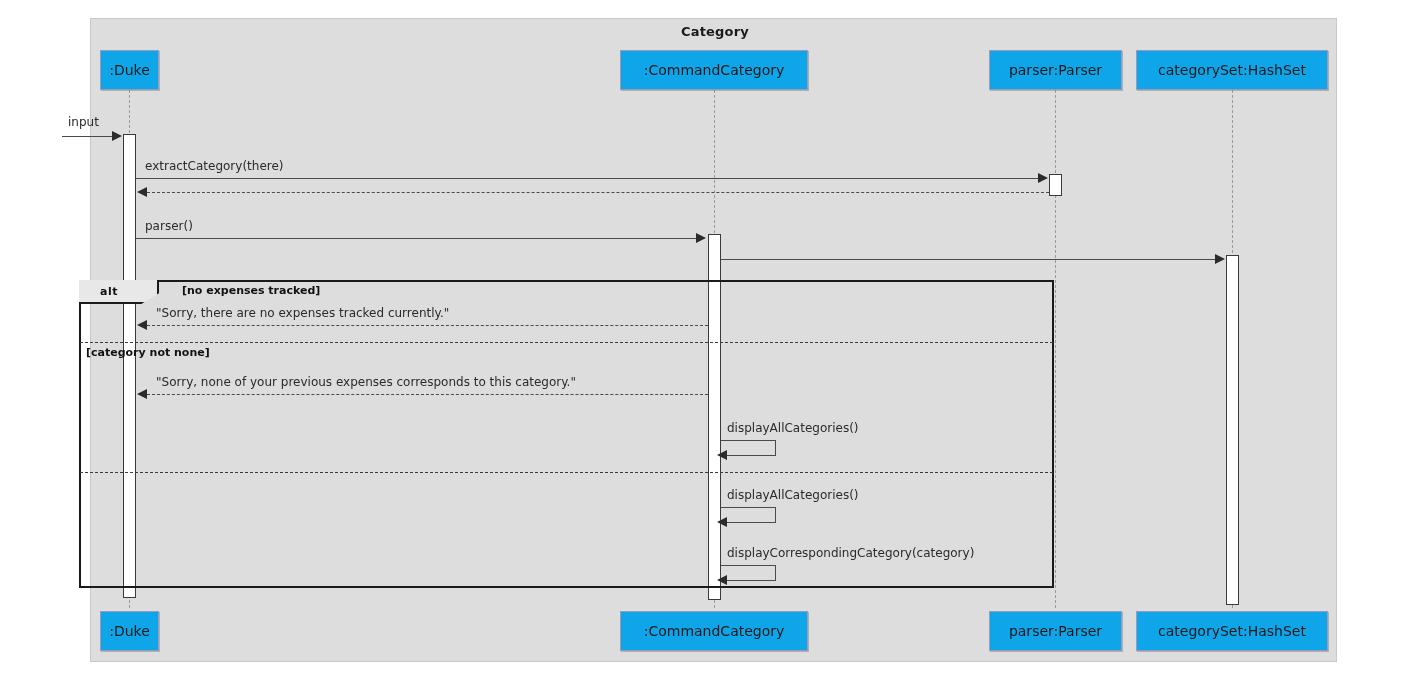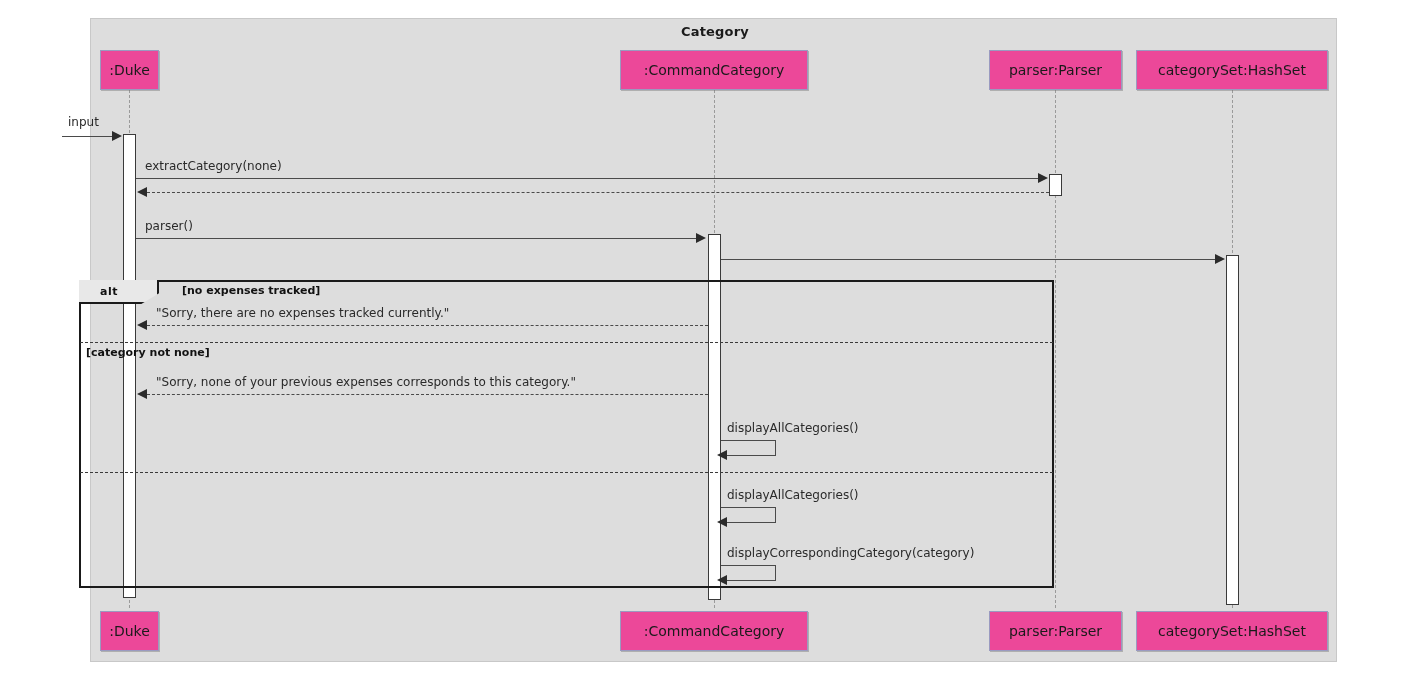--- a/index.html
+++ b/index.html
@@ -31,21 +31,21 @@
   .frame-title {
     position: absolute;
     font-size: 13px;
     font-weight: bold;
     color: #1a1a1a;
     letter-spacing: 0.2px;
     white-space: nowrap;
   }
   .participant {
     position: absolute;
-    background: #ec4899;
+    background: #0ea5e9;
     border: 1px solid #9A9AC0;
     box-sizing: border-box;
     display: flex;
     align-items: center;
     justify-content: center;
     font-size: 14px;
     color: #1a1a1a;
     box-shadow: 1px 1px 0 rgba(120,120,120,0.45);
     white-space: nowrap;
   }
@@ -175,21 +175,21 @@
   <div class="activation" style="left:708px; top:234px; width:13px; height:366px;"></div>
   <div class="activation" style="left:1049px; top:174px; width:13px; height:22px;"></div>
   <div class="activation" style="left:1226px; top:255px; width:13px; height:350px;"></div>
 
   <div class="msg-line" style="left:62px; top:136px; width:51px;"></div>
   <div class="arrow-right" style="left:112px; top:131px;"></div>
   <div class="msg-label" style="left:68px; top:115px;">input</div>
 
   <div class="msg-line" style="left:136px; top:178px; width:903px;"></div>
   <div class="arrow-right" style="left:1038px; top:173px;"></div>
-  <div class="msg-label" style="left:145px; top:159px;">extractCategory(none)</div>
+  <div class="msg-label" style="left:145px; top:159px;">extractCategory(there)</div>
 
   <div class="msg-line dashed" style="left:147px; top:192px; width:902px;"></div>
   <div class="arrow-left" style="left:137px; top:187px;"></div>
 
   <div class="msg-line" style="left:136px; top:238px; width:561px;"></div>
   <div class="arrow-right" style="left:696px; top:233px;"></div>
   <div class="msg-label" style="left:145px; top:219px;">parser()</div>
 
   <div class="msg-line" style="left:721px; top:259px; width:494px;"></div>
   <div class="arrow-right" style="left:1215px; top:254px;"></div>

